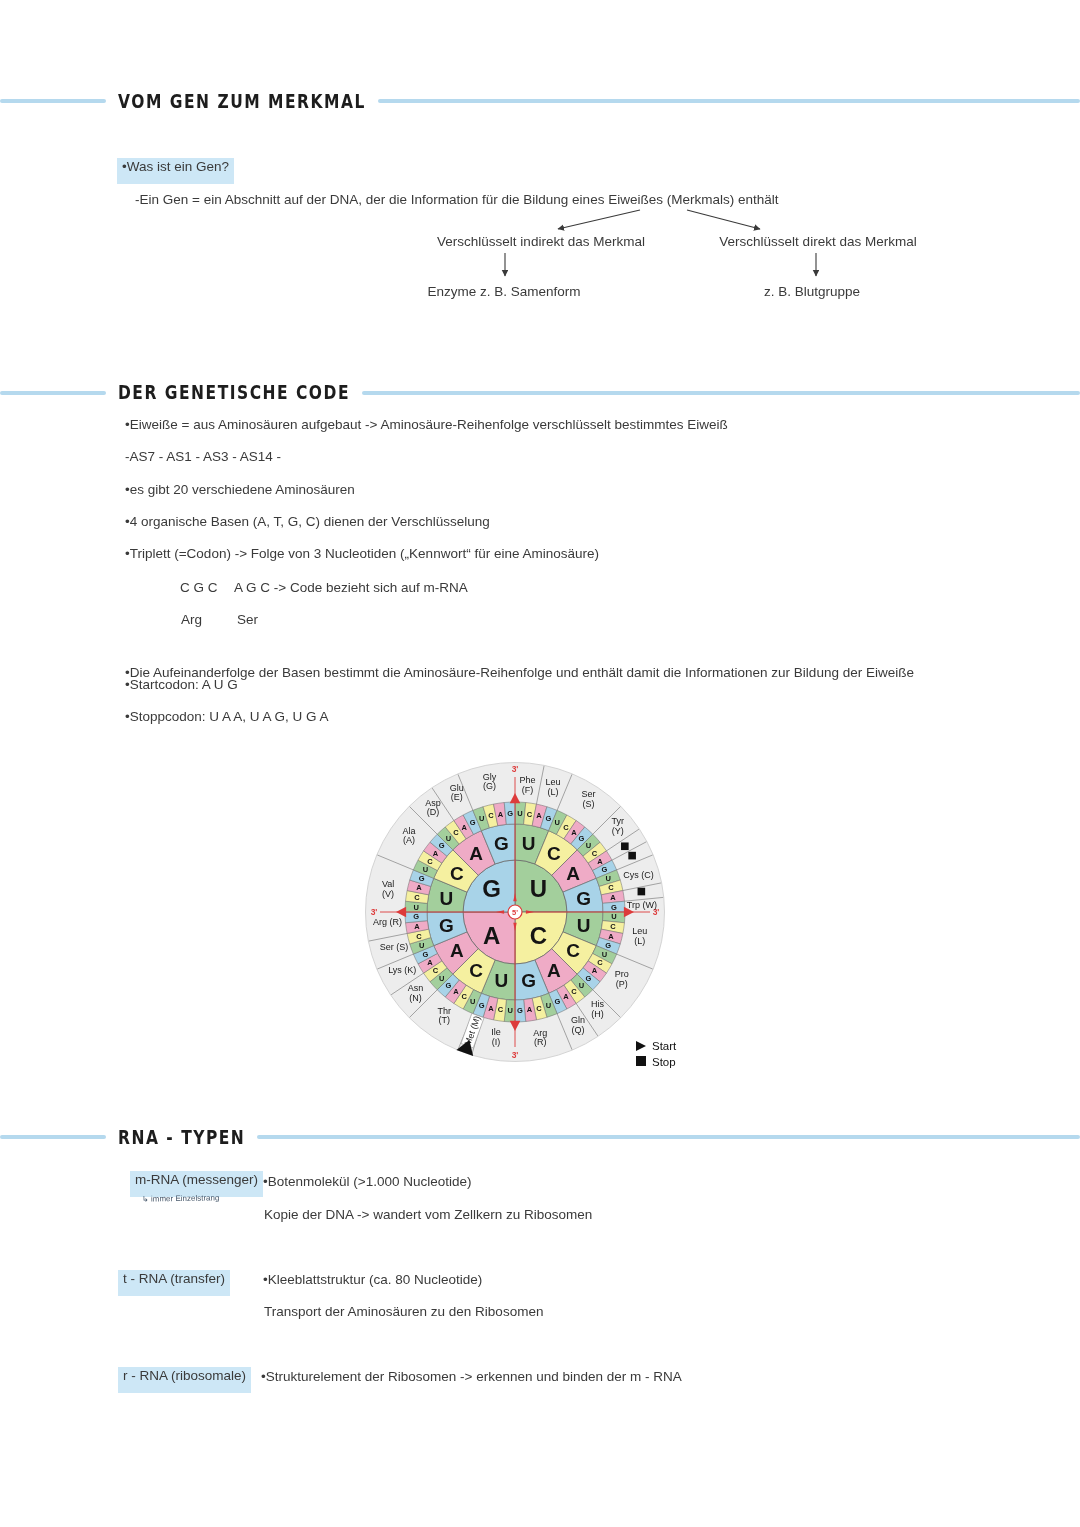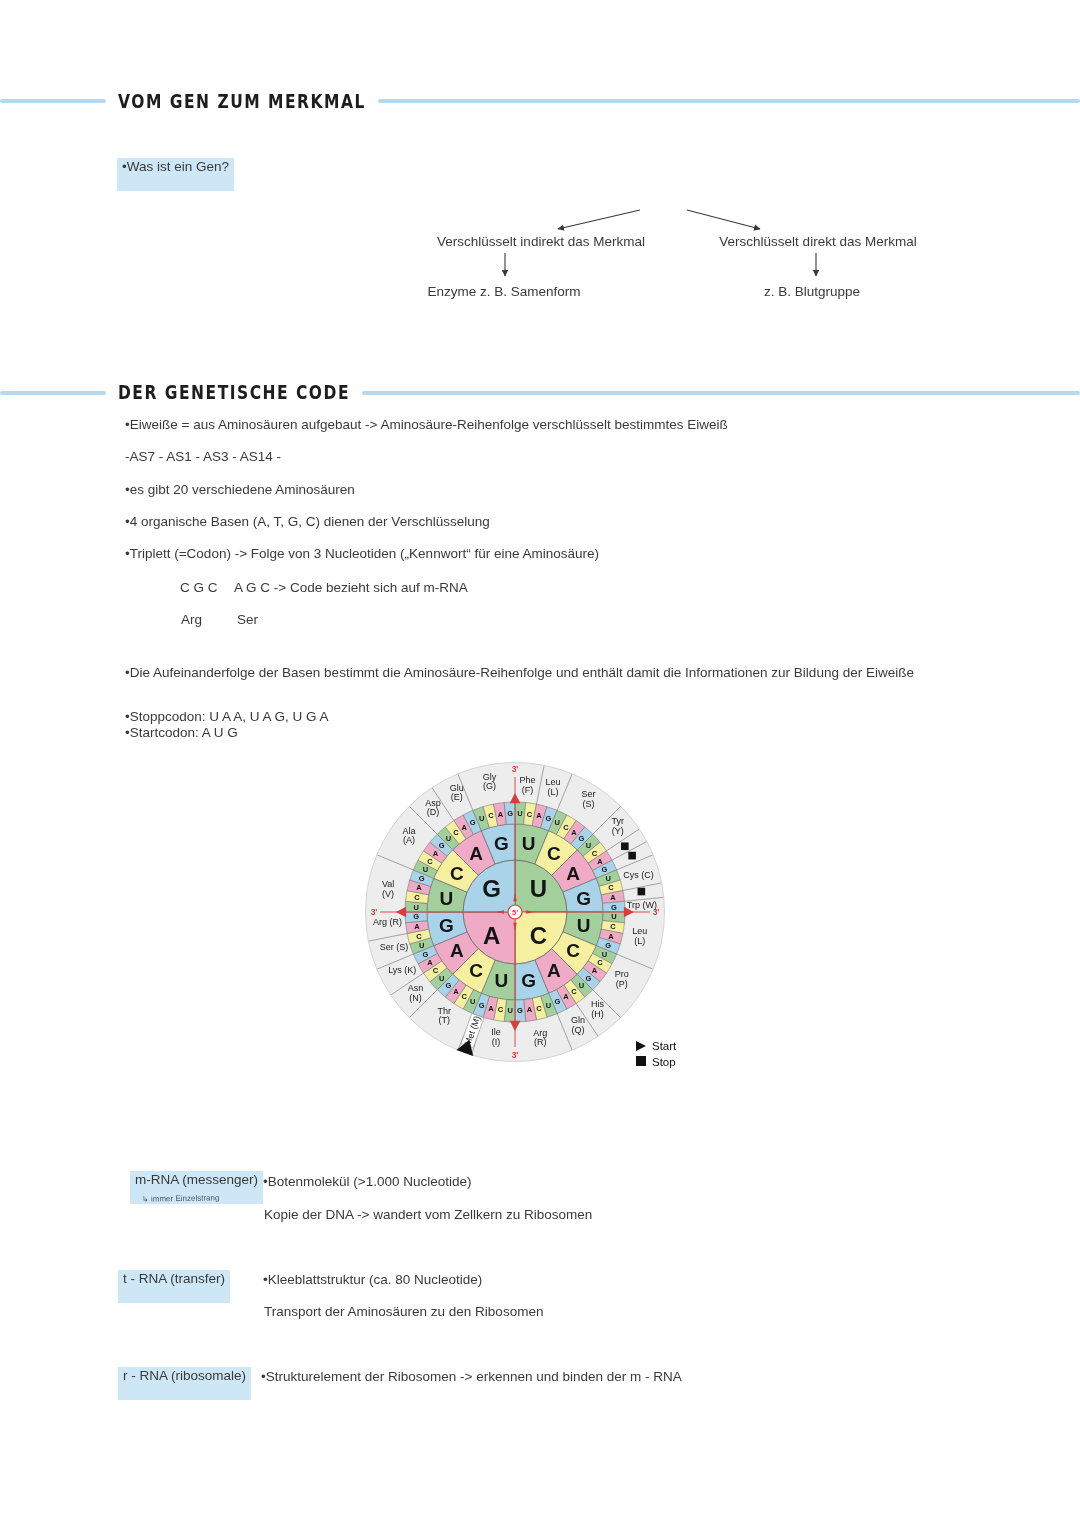--- a/index.html
+++ b/index.html
@@ -1,20 +1,20 @@
 <!DOCTYPE html>
 <html><head>
 <meta charset="utf-8">
 <style>
   html,body{margin:0;padding:0;background:#ffffff;}
   #page{position:relative;width:1080px;height:1527px;background:#fff;overflow:hidden;
         font-family:"Liberation Sans",sans-serif;color:#3a3a3a;}
   .txt{position:absolute;font-size:13.5px;line-height:18px;white-space:nowrap;color:#3a3a3a;}
   .ctr{transform:translateX(-50%);}
-  .hl{background:#cde7f6;padding:1px 5px 17px 5px;}
+  .hl{background:#cde7f6;padding:1px 5px 10px 5px;}
   .sec-h{position:absolute;left:0;width:1080px;display:flex;align-items:center;}
   .rule{height:4px;background:#b5d9ee;border-radius:2px;}
   .rule-l{width:106px;}
   .rule-r{flex:1;}
   .sec-title{margin:0 12px;font-family:"DejaVu Sans",sans-serif;font-weight:800;
              font-size:15.5px;letter-spacing:1.5px;color:#1d1d1d;transform:scaleY(1.3);
              white-space:nowrap;}
   .note-hand{position:absolute;font-size:8px;color:#47586b;transform:rotate(-1deg);white-space:nowrap;}
   svg text{font-family:"Liberation Sans",sans-serif;}
 </style>
@@ -26,20 +26,21 @@
   <div class="sec-h" style="top:92px;justify-content:flex-end;">
     <div class="rule rule-l"></div>
     <div class="sec-title">VOM GEN ZUM MERKMAL</div>
     <div class="rule rule-r"></div>
   </div>
 
   <div class="txt" style="left:117px;top:158px;">
     <span class="hl">•Was ist ein Gen?</span>
   </div>
 
+  <div class="txt" style="left:135px;top:191px;">-Ein Gen = ein Abschnitt auf der DNA, der die Information für die Bildung eines Eiweißes (Merkmals) enthält</div>
 
   <svg style="position:absolute;left:0;top:200px;" width="1080" height="90">
     <defs>
       <marker id="ah" markerWidth="8" markerHeight="8" refX="5.5" refY="3" orient="auto">
         <path d="M0,0 L6,3 L0,6 Z" fill="#3a3a3a"></path>
       </marker>
     </defs>
     <line x1="640" y1="10" x2="558" y2="29" stroke="#3a3a3a" stroke-width="1.1" marker-end="url(#ah)"></line>
     <line x1="687" y1="10" x2="760" y2="29" stroke="#3a3a3a" stroke-width="1.1" marker-end="url(#ah)"></line>
     <line x1="505" y1="53" x2="505" y2="76" stroke="#3a3a3a" stroke-width="1.1" marker-end="url(#ah)"></line>
@@ -62,21 +63,21 @@
   <div class="txt" style="left:125px;top:481px;">•es gibt 20 verschiedene Aminosäuren</div>
   <div class="txt" style="left:125px;top:513px;">•4 organische Basen (A, T, G, C) dienen der Verschlüsselung</div>
   <div class="txt" style="left:125px;top:545px;">•Triplett (=Codon) -&gt; Folge von 3 Nucleotiden („Kennwort“ für eine Aminosäure)</div>
 
   <div class="txt" style="left:180px;top:579px;">C G C</div>
   <div class="txt" style="left:234px;top:579px;">A G C -&gt; Code bezieht sich auf m-RNA</div>
   <div class="txt" style="left:181px;top:611px;">Arg</div>
   <div class="txt" style="left:237px;top:611px;">Ser</div>
 
   <div class="txt" style="left:125px;top:644px;margin-top:20px;">•Die Aufeinanderfolge der Basen bestimmt die Aminosäure-Reihenfolge und enthält damit die Informationen zur Bildung der Eiweiße</div>
-  <div class="txt" style="left:125px;top:676px;margin-top:48px;">•Startcodon: A U G</div>
+  <div class="txt" style="left:125px;top:676px;">•Startcodon: A U G</div>
   <div class="txt" style="left:125px;top:708px;">•Stoppcodon: U A A, U A G, U G A</div>
 
   <svg id="wheel" style="position:absolute;left:344px;top:746px;" width="350" height="340" viewBox="0 0 350 340">
       <circle cx="171" cy="166" r="149.5" fill="#ededed" stroke="#d4d4d4" stroke-width="1"></circle>
       <line x1="192.46" y1="58.11" x2="200.07" y2="19.86" stroke="#8f8f8f" stroke-width="0.8"></line>
       <line x1="213.10" y1="64.37" x2="228.02" y2="28.34" stroke="#8f8f8f" stroke-width="0.8"></line>
       <line x1="248.78" y1="88.22" x2="276.36" y2="60.64" stroke="#8f8f8f" stroke-width="0.8"></line>
       <line x1="262.46" y1="104.89" x2="294.89" y2="83.22" stroke="#8f8f8f" stroke-width="0.8"></line>
       <line x1="268.01" y1="114.15" x2="302.41" y2="95.76" stroke="#8f8f8f" stroke-width="0.8"></line>
       <line x1="272.63" y1="123.90" x2="308.66" y2="108.98" stroke="#8f8f8f" stroke-width="0.8"></line>
@@ -313,20 +314,25 @@
       <rect x="293.55" y="141.74" width="7.6" height="7.6" fill="#111"></rect>
       <polygon points="125.38,294.12 129.15,310.04 112.39,304.08" fill="#111"></polygon>
       <g>
         <polygon points="292,295 292,305 302,300" fill="#111"></polygon>
         <text x="308" y="300" font-size="11.5" fill="#111" dominant-baseline="central">Start</text>
         <rect x="292" y="310" width="10" height="10" fill="#111"></rect>
         <text x="308" y="315.5" font-size="11.5" fill="#111" dominant-baseline="central">Stop</text>
       </g>
     </svg>
 
+  <div class="sec-h" style="top:1128px;">
+    <div class="rule rule-l"></div>
+    <div class="sec-title">RNA - TYPEN</div>
+    <div class="rule rule-r"></div>
+  </div>
 
   <div class="txt" style="left:118px;top:1171px;margin-left:12px;">
     <span class="hl">m-RNA (messenger)</span>
   </div>
   <div class="note-hand" style="left:142px;top:1194px;">↳ immer Einzelstrang</div>
   <div class="txt" style="left:263px;top:1173px;">•Botenmolekül (&gt;1.000 Nucleotide)</div>
   <div class="txt" style="left:264px;top:1206px;">Kopie der DNA -&gt; wandert vom Zellkern zu Ribosomen</div>
 
   <div class="txt" style="left:118px;top:1270px;">
     <span class="hl">t - RNA (transfer)</span>

